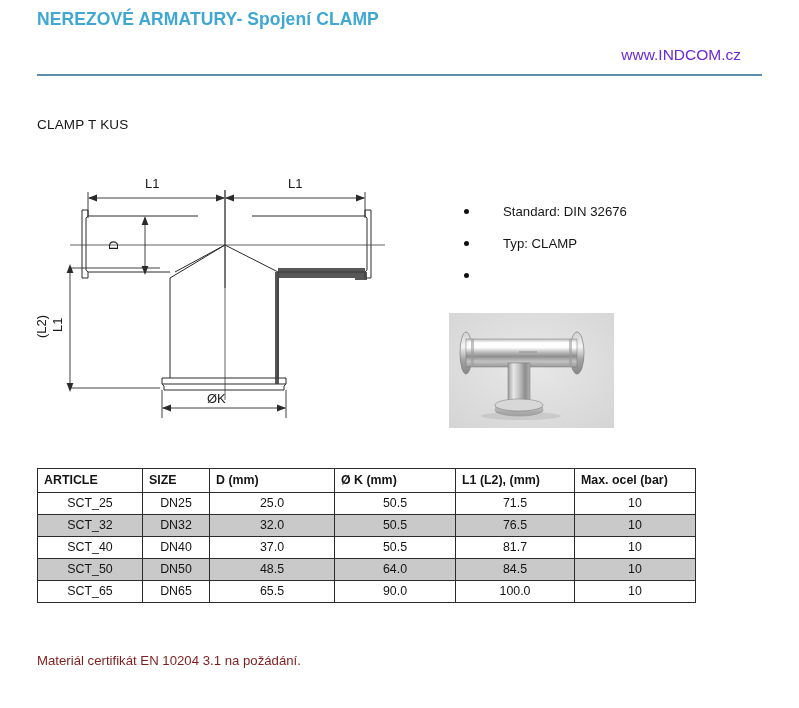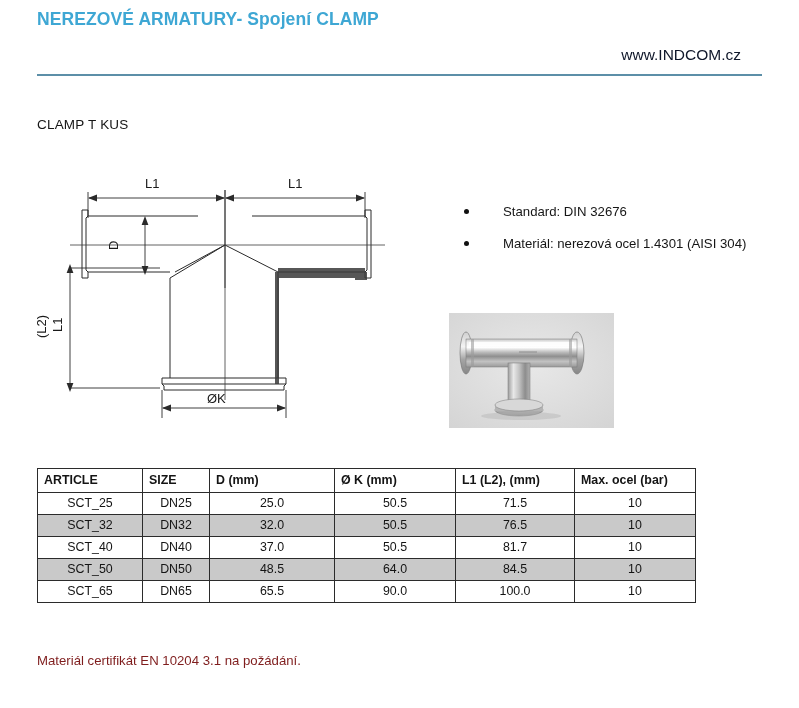--- a/index.html
+++ b/index.html
@@ -30,21 +30,21 @@
     font-weight: 600;
     letter-spacing: 0.1px;
     color: #3ea7d4;
     white-space: nowrap;
   }
   #header-website {
     position: absolute;
     right: 58px; top: 46px;
     font-size: 15.5px;
     font-weight: 400;
-    color: #0f172a;
+    color: #6d28d9;
     white-space: nowrap;
     margin-left: 35px;
   }
   #header-rule {
     position: absolute;
     left: 37px; top: 74px;
     width: 725px;
     height: 2px;
     background: #5c8fa8;
   }
@@ -255,21 +255,24 @@
   </svg>
 </div>
 
 <div id="spec-list">
   <div class="spec-item">
     <span class="spec-bullet"></span>
     <span>Standard: DIN 32676</span>
   </div>
   <div class="spec-item">
     <span class="spec-bullet"></span>
-    <span>Materiál: nerezová ocel 1.4301 (AISI 304)</span>
+    <span>Typ: CLAMP</span>
+  </div>
+  <div class="spec-item">
+    <span class="spec-bullet"></span>
   </div>
 </div>
 
 <div id="product-photo">
   <svg id="photo-svg" width="165" height="115" viewBox="0 0 165 115">
     <defs>
       <linearGradient id="tubeGrad" x1="0" y1="0" x2="0" y2="1">
         <stop offset="0%" stop-color="#c6c6c6"></stop>
         <stop offset="12%" stop-color="#f2f2f2"></stop>
         <stop offset="30%" stop-color="#ffffff"></stop>

